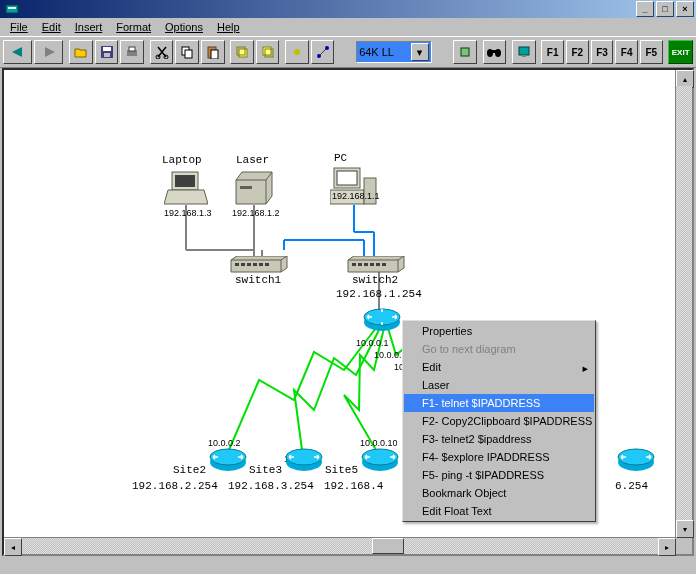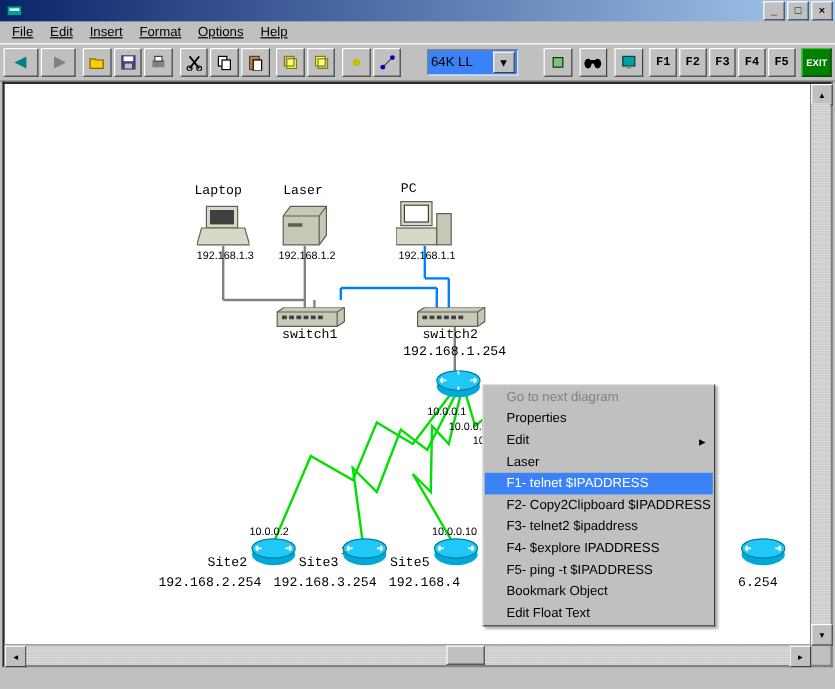--- a/index.html
+++ b/index.html
@@ -7,21 +7,21 @@
 .sysicon{width:16px;height:16px;margin-right:auto;margin-left:2px;}
 .winbtn{width:16px;height:14px;background:#c0c0c0;border:1px solid;border-color:#fff #404040 #404040 #fff;margin-left:2px;display:flex;align-items:center;justify-content:center;font-size:9px;font-family:Arial;font-weight:bold;color:#000;}
 .menubar{height:18px;background:#c0c0c0;display:flex;align-items:center;padding:0 4px;gap:2px;text-decoration:underline;}
 .menuitem{padding:2px 6px;}
 .toolbar{height:30px;background:#c0c0c0;border-top:1px solid #fff;border-bottom:1px solid #808080;display:flex;align-items:center;padding:0 2px;gap:0;}
 .tbtn{width:23px;height:22px;border:1px solid;border-color:#fff #404040 #404040 #fff;background:#c0c0c0;display:flex;align-items:center;justify-content:center;margin:0 1px;position:relative;}
 .tbtn.lg{width:29px;}
 .tsep{width:4px;}
 .tcombo{height:20px;background:#3b82f6;border:1px solid;border-color:#808080 #fff #fff #808080;display:flex;align-items:center;padding:0 2px;margin:0 17px;}
 .tcombo .drop{width:16px;height:16px;background:#c0c0c0;border:1px solid;border-color:#fff #404040 #404040 #fff;display:flex;align-items:center;justify-content:center;margin-left:auto;}
-.fkey{width:22px;height:22px;border:1px solid;border-color:#fff #404040 #404040 #fff;background:#c0c0c0;display:flex;align-items:center;justify-content:center;margin:0 1px;font-size:10px;font-weight:bold;font-family:Liberation Mono, monospace;}
+.fkey{width:22px;height:22px;border:1px solid;border-color:#fff #404040 #404040 #fff;background:#c0c0c0;display:flex;align-items:center;justify-content:center;margin:0 1px;font-size:10px;font-weight:bold;}
 .exitbtn{width:24px;height:22px;background:#008000;border:1px solid;border-color:#40c040 #004000 #004000 #40c040;color:#fff;display:flex;align-items:center;justify-content:center;font-size:8px;font-weight:bold;margin:0 1px;}
 .canvas-wrap{position:absolute;top:68px;left:2px;right:2px;bottom:18px;background:#c0c0c0;border:2px inset #808080;}
 .canvas{position:absolute;top:0;left:0;right:16px;bottom:16px;background:#fff;overflow:hidden;}
 .vsb{position:absolute;top:0;right:0;bottom:16px;width:16px;background:#c0c0c0;border-left:1px solid #808080;}
 .hsb{position:absolute;left:0;right:16px;bottom:0;height:16px;background:#c0c0c0;border-top:1px solid #808080;display:flex;}
 .sbbtn{width:16px;height:16px;background:#c0c0c0;border:1px solid;border-color:#fff #404040 #404040 #fff;display:flex;align-items:center;justify-content:center;font-size:8px;}
 .sbtrack{flex:1;background:repeating-conic-gradient(#c0c0c0 0% 25%,#e0e0e0 0% 50%) 50% / 2px 2px;}
 .sbtrackv{position:absolute;top:16px;bottom:16px;left:0;right:0;background:repeating-conic-gradient(#c0c0c0 0% 25%,#e0e0e0 0% 50%) 50% / 2px 2px;}
 .sbthumbh{position:absolute;top:0;left:350px;width:30px;height:14px;background:#c0c0c0;border:1px solid;border-color:#fff #404040 #404040 #fff;}
 .node-label{position:absolute;font-family:"Courier New",monospace;font-size:11px;color:#000;white-space:nowrap;text-align:center;}
@@ -211,21 +211,21 @@
     <div class="node-label" style="left:232px;top:84px;">Laser</div>
     <div class="small-label" style="left:228px;top:138px;">192.168.1.2</div>
 
     <svg width="48" height="40" style="position:absolute;left:326px;top:96px;">
       <rect x="4" y="2" width="26" height="20" fill="#d8d8c8" stroke="#606050"></rect>
       <rect x="7" y="5" width="20" height="14" fill="#fff" stroke="#404040"></rect>
       <rect x="0" y="24" width="34" height="14" fill="#d8d8c8" stroke="#606050"></rect>
       <rect x="34" y="12" width="12" height="26" fill="#c8c8b8" stroke="#606050"></rect>
     </svg>
     <div class="node-label" style="left:330px;top:82px;">PC</div>
-    <div class="small-label" style="left:328px;top:138px;">192.168.1.1</div>
+    <div class="small-label" style="left:328px;top:121px;">192.168.1.1</div>
 
     <svg width="60" height="18" style="position:absolute;left:225px;top:186px;">
       <path d="M2 4 L8 0 L58 0 L58 12 L52 16 L2 16 Z" fill="#c8c8b8" stroke="#606050"></path>
       <path d="M2 4 L52 4 L58 0 M52 4 L52 16" stroke="#606050" fill="none"></path>
       <rect x="6" y="7" width="4" height="3" fill="#404040"></rect>
         <rect x="12" y="7" width="4" height="3" fill="#404040"></rect>
         <rect x="18" y="7" width="4" height="3" fill="#404040"></rect>
         <rect x="24" y="7" width="4" height="3" fill="#404040"></rect>
         <rect x="30" y="7" width="4" height="3" fill="#404040"></rect>
         <rect x="36" y="7" width="4" height="3" fill="#404040"></rect>
@@ -283,22 +283,22 @@
     <div class="node-label" style="left:320px;top:410px;">192.168.4</div>
 
     <svg width="40" height="24" style="position:absolute;left:612px;top:378px;">
         <ellipse cx="20" cy="14" rx="18" ry="9" fill="#00a8d8"></ellipse>
         <ellipse cx="20" cy="9" rx="18" ry="8" fill="#20c8f8" stroke="#0080a0"></ellipse>
         <path d="M10 9l-5 0m0 0l2-2m-2 2l2 2M30 9l5 0m0 0l-2-2m2 2l-2 2" stroke="#fff" stroke-width="1.5"></path>
       </svg>
     <div class="node-label" style="left:611px;top:410px;">6.254</div>
 
     <div class="cmenu" style="left:398px;top:250px;width:190px;">
+      <div class="cmitem">Properties</div>
       <div class="cmitem dis">Go to next diagram</div>
-      <div class="cmitem">Properties</div>
       <div class="cmitem"><span>Edit</span><span class="arrow">▸</span></div>
       <div class="cmitem">Laser</div>
       <div class="cmitem sel">F1- telnet $IPADDRESS</div>
       <div class="cmitem">F2- Copy2Clipboard $IPADDRESS</div>
       <div class="cmitem">F3- telnet2 $ipaddress</div>
       <div class="cmitem">F4- $explore IPADDRESS</div>
       <div class="cmitem">F5- ping -t $IPADDRESS</div>
       <div class="cmitem">Bookmark Object</div>
       <div class="cmitem">Edit Float Text</div>
     </div>

